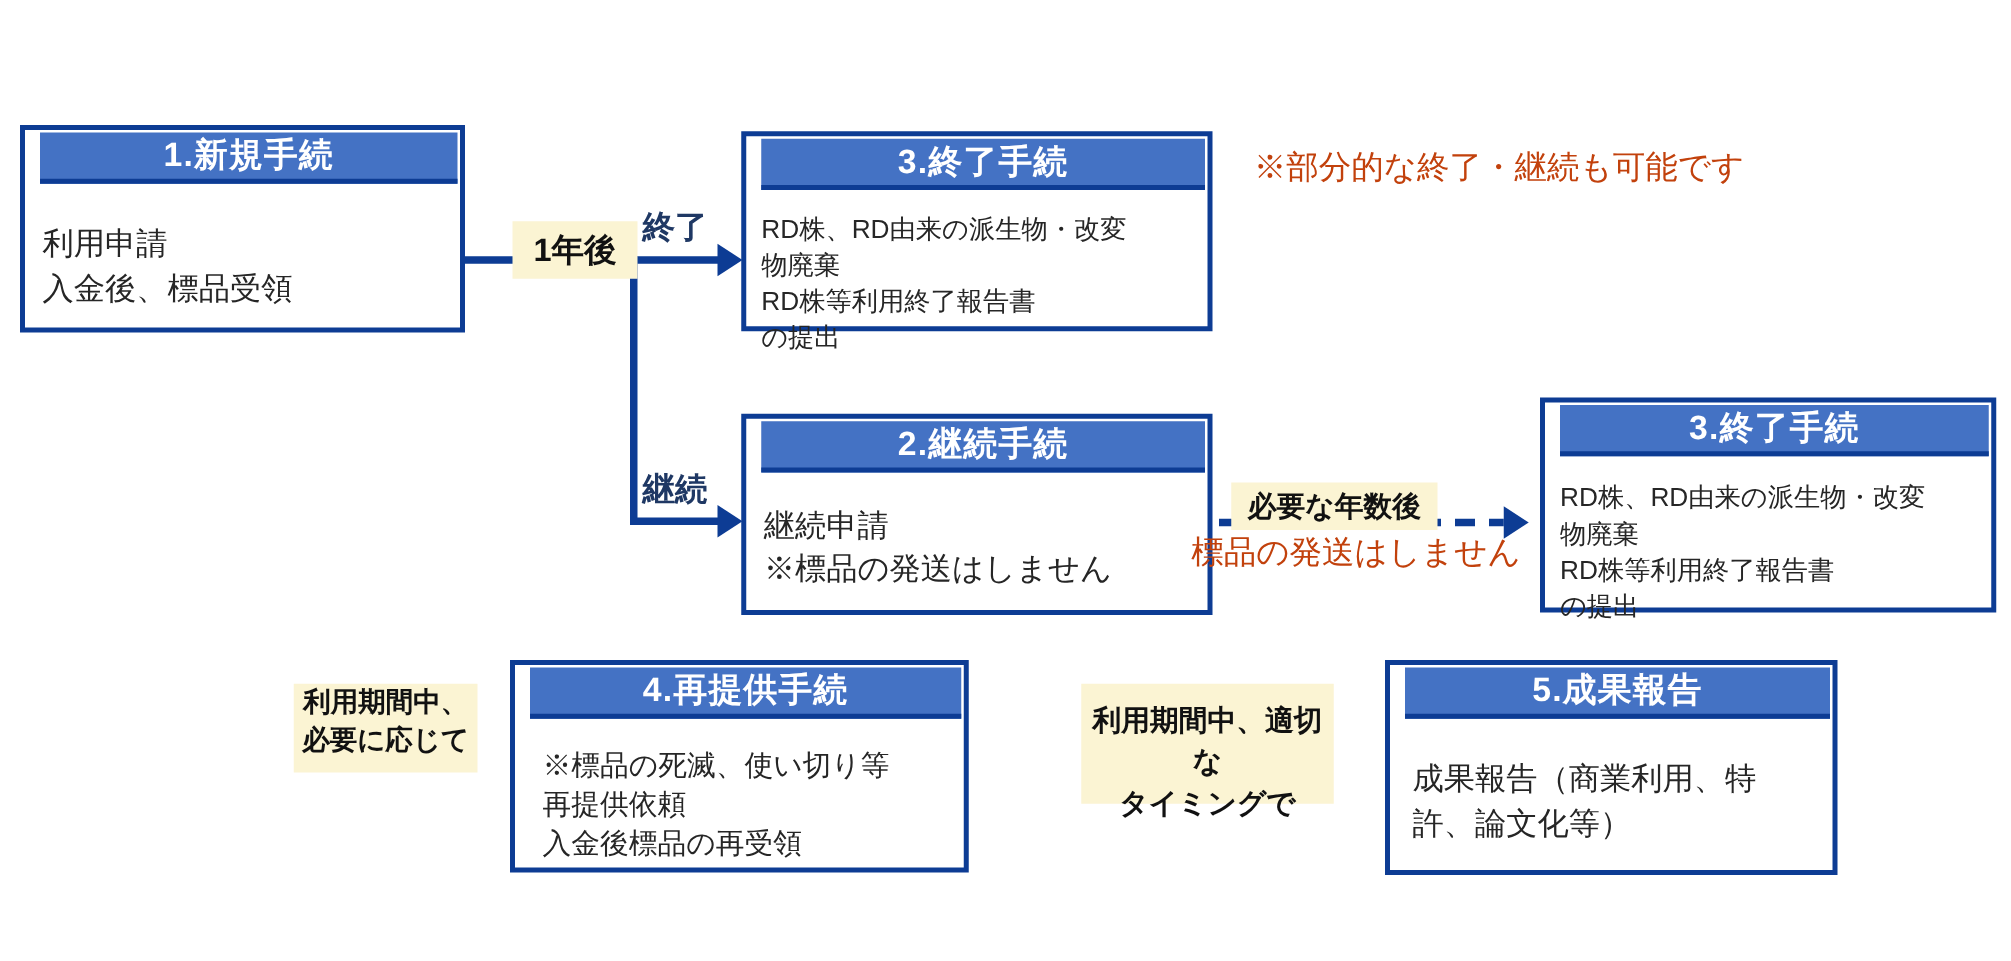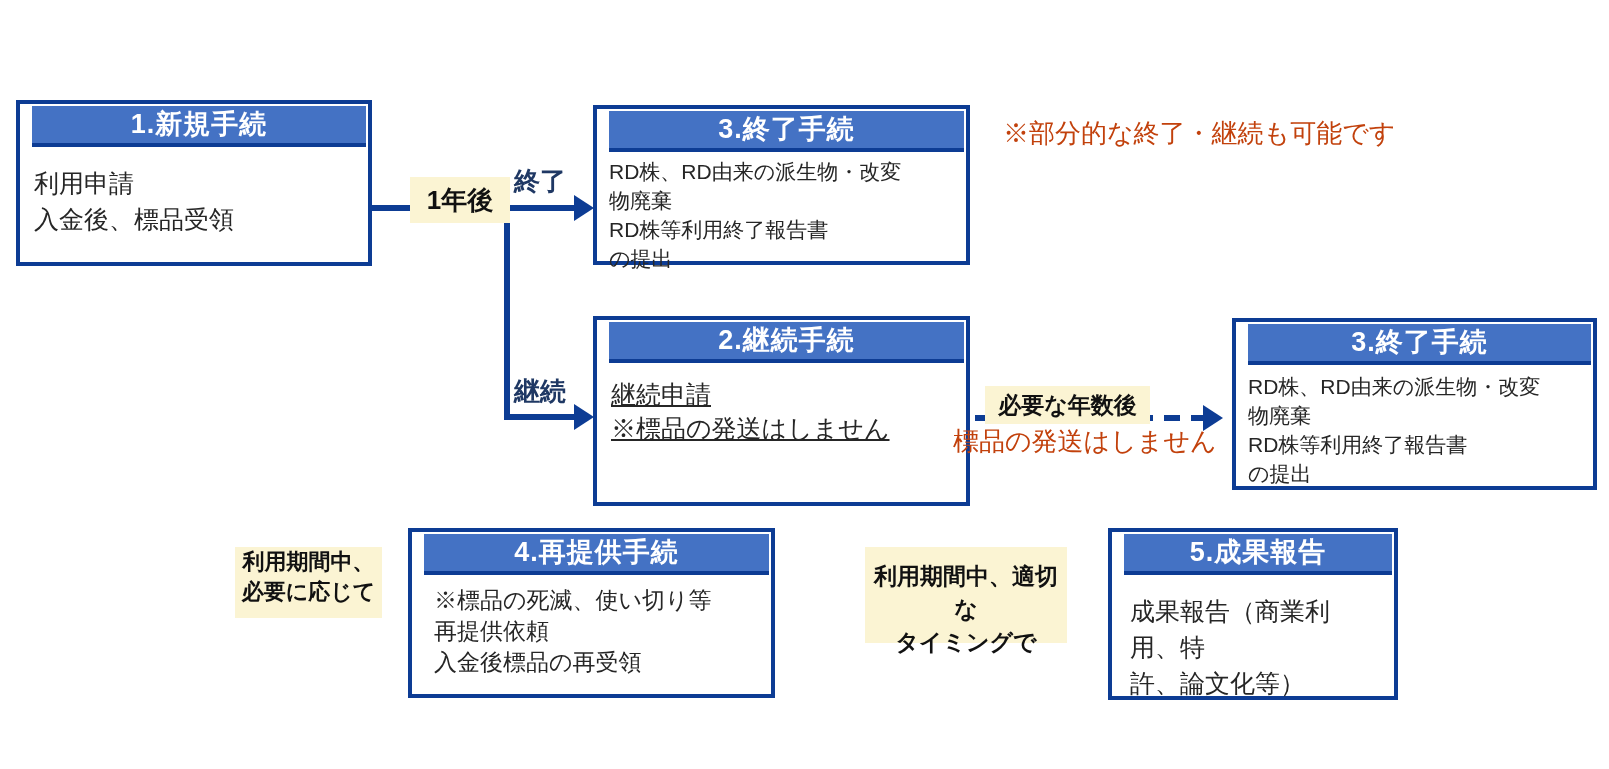--- a/index.html
+++ b/index.html
@@ -11,38 +11,38 @@
   }
 
   
   .pbox { position:absolute; background:#ffffff; border:4px solid var(--line); box-sizing:border-box; }
   .pbox .hdr {
     margin:2px 2px 0 12px; background:var(--header_fill);
     border-bottom:4px solid var(--line);
     color:#ffffff; font-weight:bold; font-size:27px; line-height:37px;
     text-align:center; letter-spacing:1px;
   }
-  .pbox .body { white-space:pre-line; color:var(--text); }
+  .pbox .body { white-space:pre-line; color:var(--text);margin-top:12px; }
 
   #box-new          { left:16px;   top:100px; width:356px; height:166px; }
   #box-new .body    { font-size:25px; line-height:36px; padding:18px 14px; }
 
   #box-end-top      { left:593px;  top:105px; width:377px; height:160px; }
   #box-end-top .body{ font-size:21px; line-height:29px; padding:5px 12px; }
 
-  #box-continue     { left:593px;  top:316px; width:377px; height:190px; }
-  #box-continue .body{ font-size:25px; line-height:34px; padding:14px 14px;text-decoration:underline; }
+  #box-continue     { left:593px;  top:331px; width:377px; height:161px; }
+  #box-continue .body{ font-size:25px; line-height:34px; padding:14px 14px; }
 
   #box-end-right    { left:1232px; top:318px; width:365px; height:172px; }
   #box-end-right .body{ font-size:21px; line-height:29px; padding:7px 12px; }
 
   #box-reprovision  { left:408px;  top:528px; width:367px; height:170px; }
   #box-reprovision .body{ font-size:23px; line-height:31px; padding:10px 22px; }
 
-  #box-report       { left:1108px; top:528px; width:290px; height:172px; }
+  #box-report       { left:1108px; top:528px; width:362px; height:172px; }
   #box-report .body { font-size:25px; line-height:36px; padding:18px 18px; }
 
   
   .line  { position:absolute; background:var(--line); }
   .arrow { position:absolute; width:0; height:0;
            border-top:13px solid transparent; border-bottom:13px solid transparent;
            border-left:20px solid var(--line); }
 
   #line-main      { left:372px; top:205px; width:203px; height:6px; }
   #arrow-end-top  { left:574px; top:195px; }

